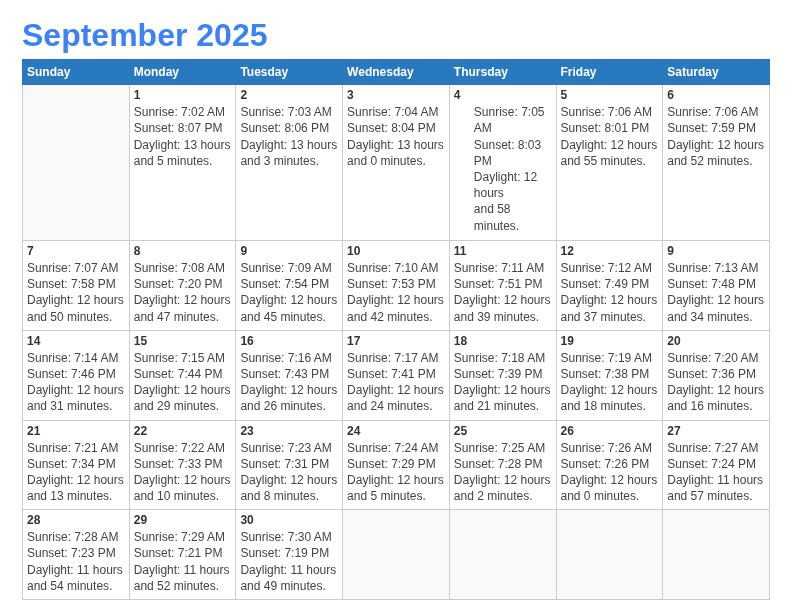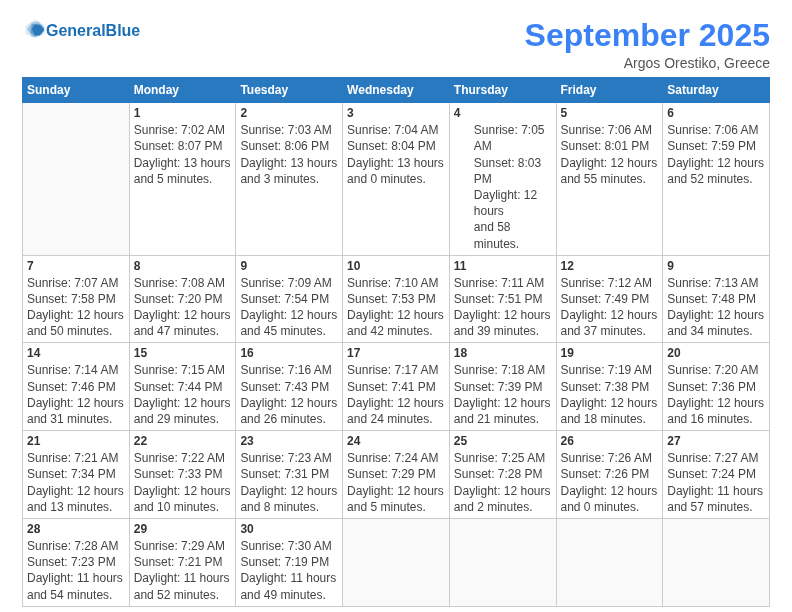--- a/index.html
+++ b/index.html
@@ -97,36 +97,22 @@
     }
     .last-row td {
       height: 68px;
     }
   </style>
 </head>
 <body>
 
 <div class="page">
   <div class="header">
-    <div class="logo">
-      <div>
-        <svg class="logo-icon" viewBox="0 0 28 28">
-          <polygon points="14,2 26,10 26,20 14,26 2,20 2,10" fill="#1a6fb5" opacity="0.15"></polygon>
-          <polygon points="18,4 26,12 22,22 10,24 4,14 10,6" fill="#1a6fb5" opacity="0.3"></polygon>
-          <polygon points="20,8 26,14 20,22 14,24 8,18 10,8" fill="#1a6fb5" opacity="0.5"></polygon>
-          <polygon points="22,10 26,16 20,22 14,22 10,14 14,8" fill="#1a6fb5" opacity="0.8"></polygon>
-        </svg>
-      </div>
-      <div class="logo-text">
-        <div><span>General</span><span style="color:#1a6fb5">Blue</span></div>
-      </div>
-    </div>
     <div class="title-block">
       <div class="month-title">September 2025</div>
-      <div class="subtitle">Argos Orestiko, Greece</div>
     </div>
   </div>
 
   <table class="calendar">
     <thead>
       <tr>
         <th>Sunday</th>
         <th>Monday</th>
         <th>Tuesday</th>
         <th>Wednesday</th>

